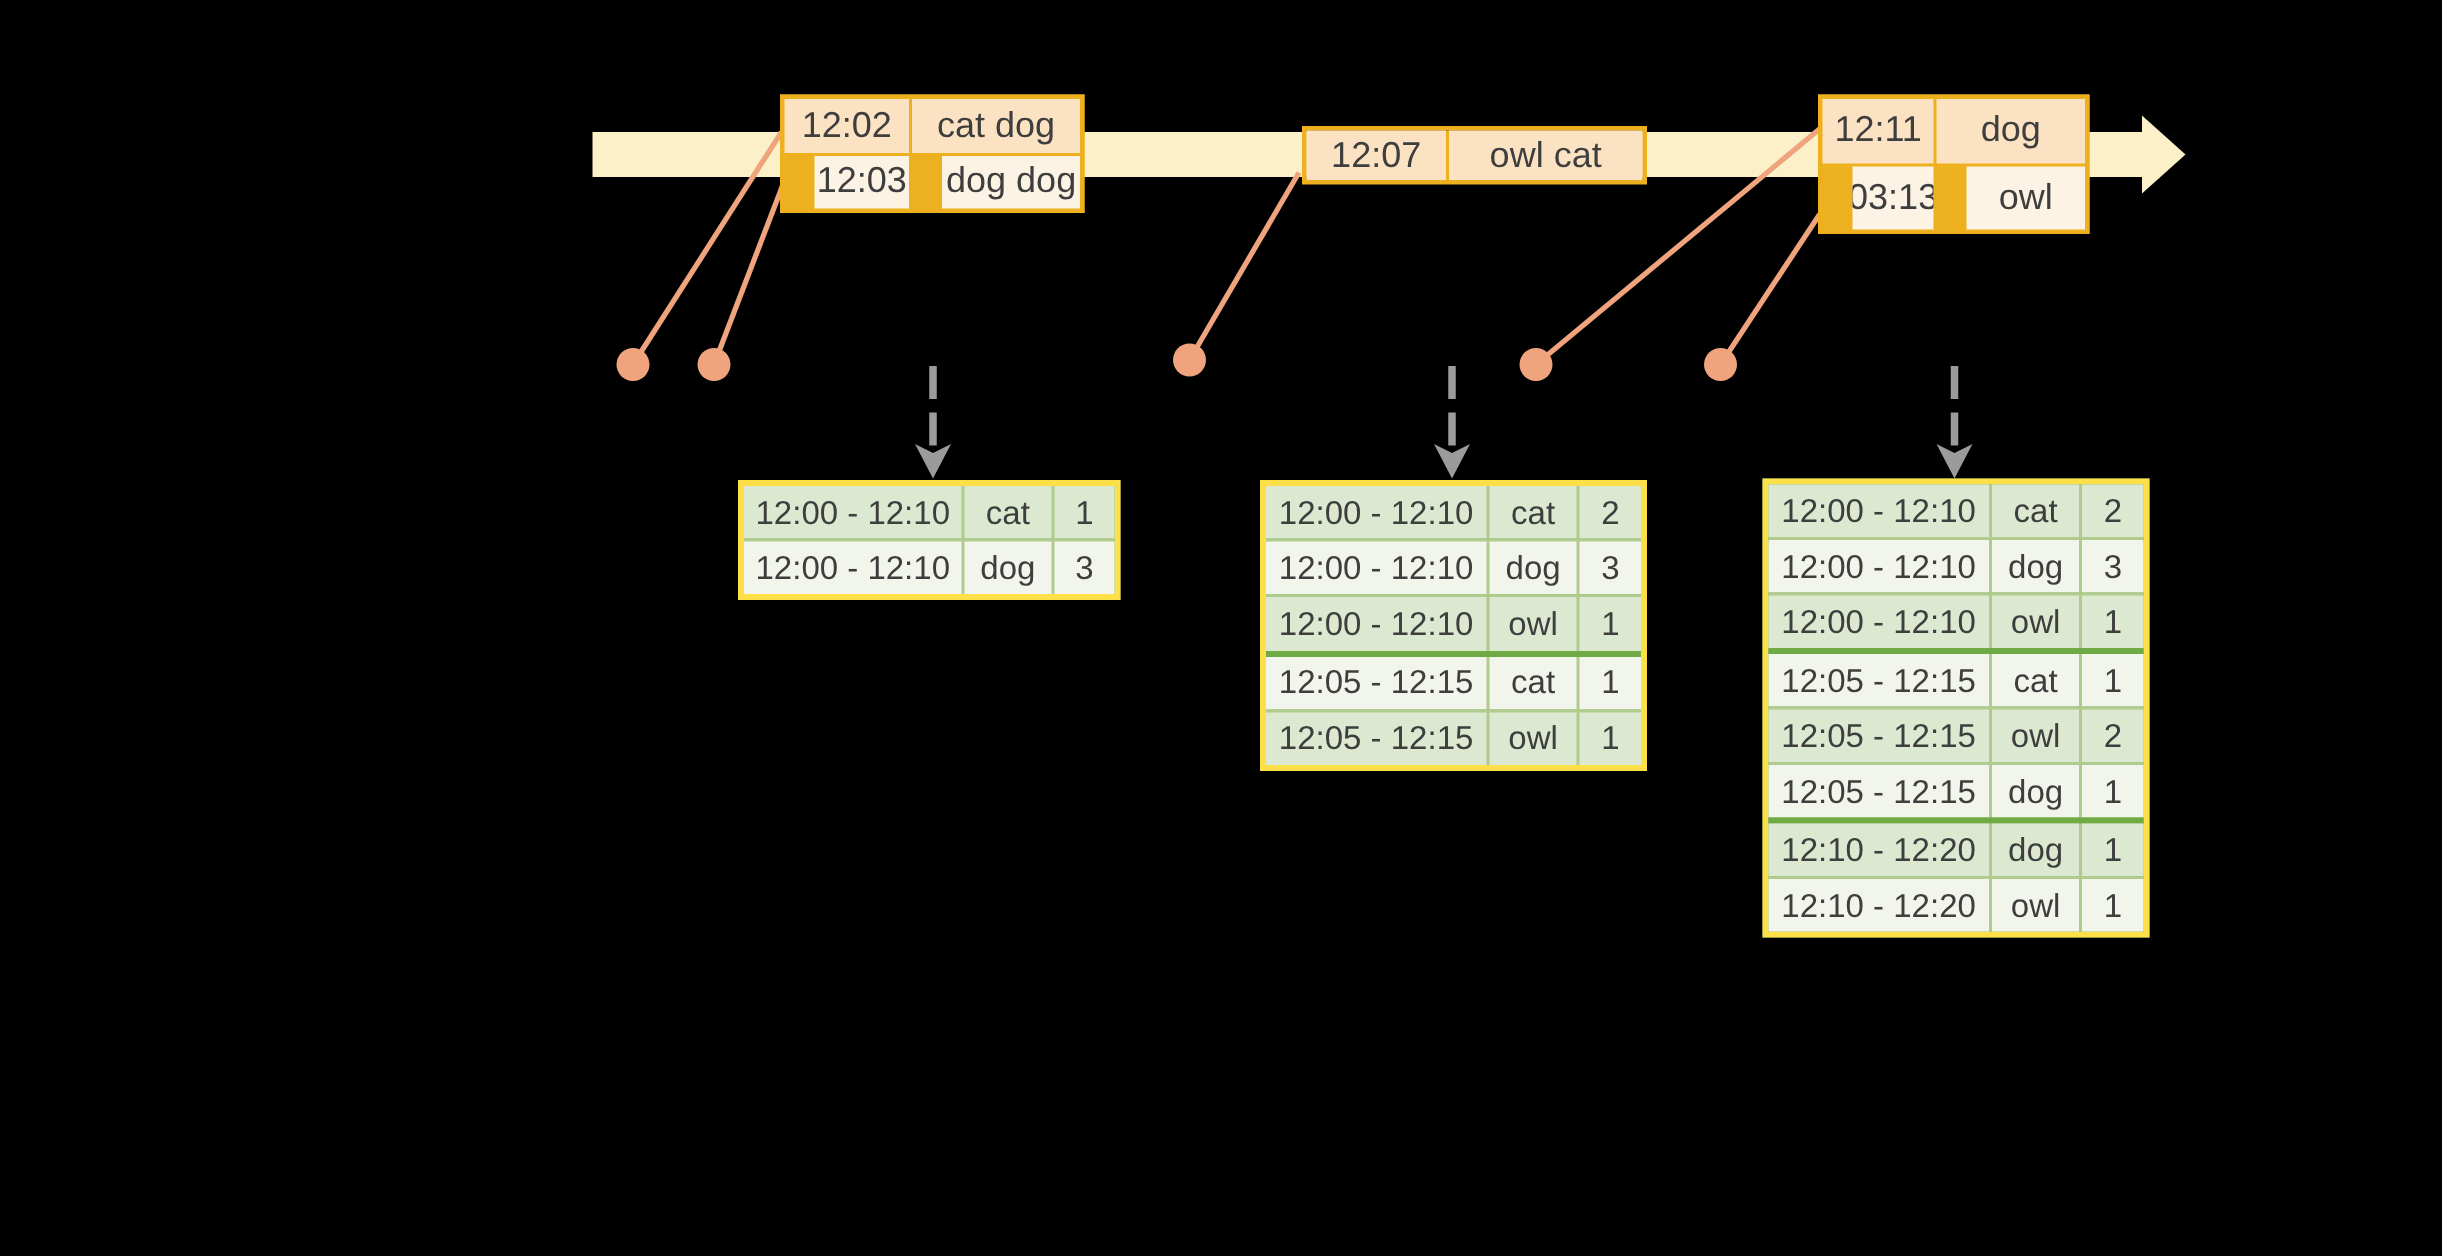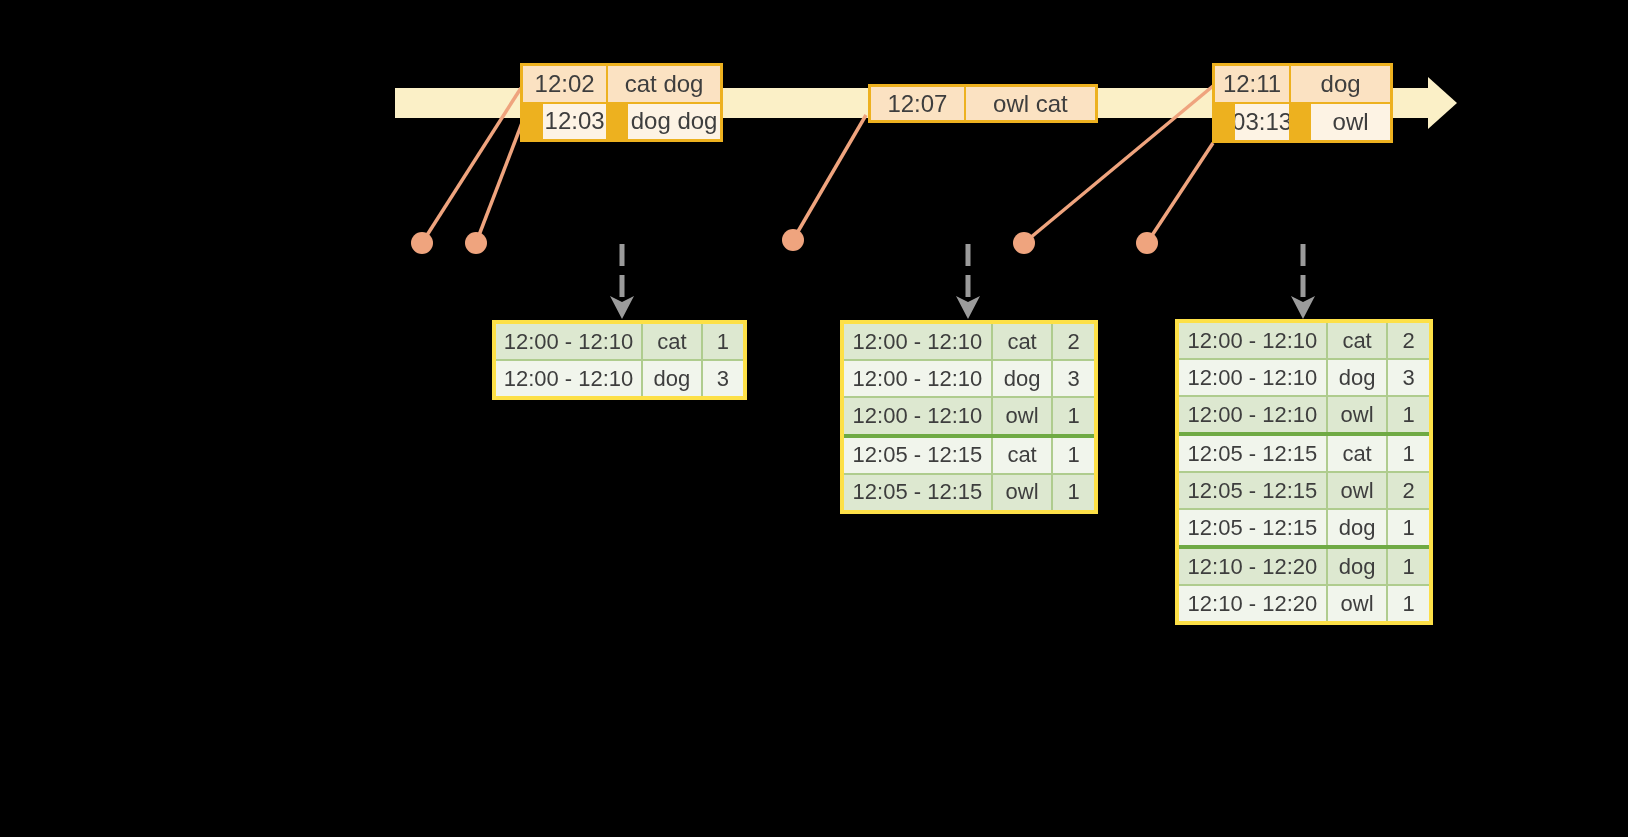--- a/index.html
+++ b/index.html
@@ -81,21 +81,21 @@
     </div>
   </div>
 
   <div class="e-table e2" style="left:868px;top:84px;width:230px;height:39px">
     <div class="e-row">
       <div class="cell fe-tint">12:07</div>
       <div class="cell fe-tint">owl cat</div>
     </div>
   </div>
 
-  <div class="e-table e3" style="left:1212px;top:63px;width:181px;height:80px">
+  <div class="e-table e3" style="left:1212px;top:63px;width:181px;height:93px">
     <div class="e-row">
       <div class="cell fe-tint">12:11</div>
       <div class="cell fe-tint">dog</div>
     </div>
     <div class="e-row">
       <div class="cell fe-light">03:13</div>
       <div class="cell fe-light">owl</div>
     </div>
   </div>
 

